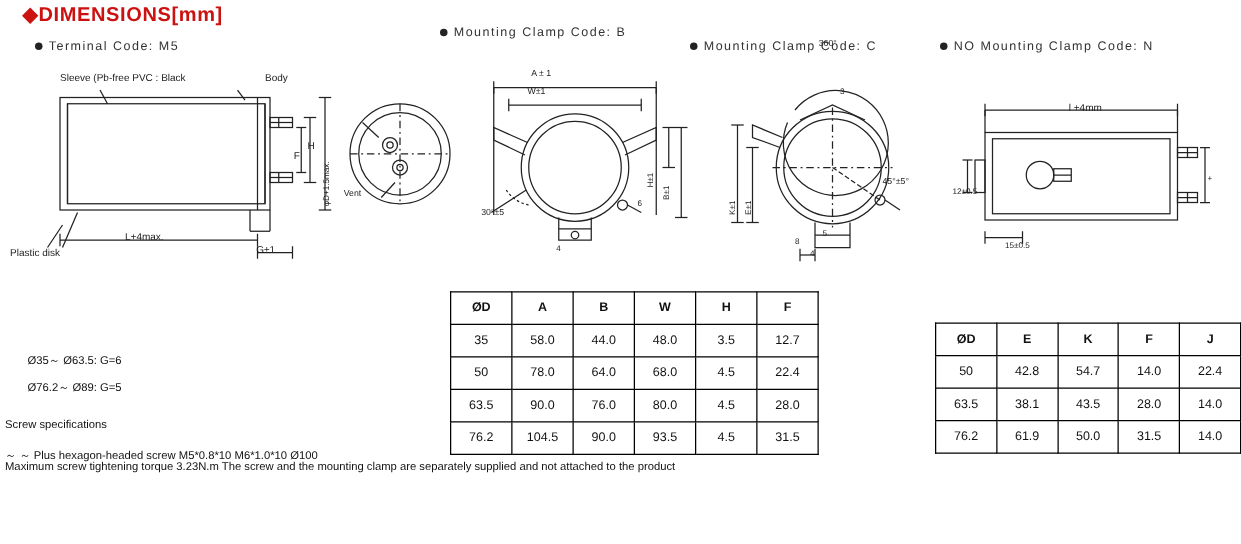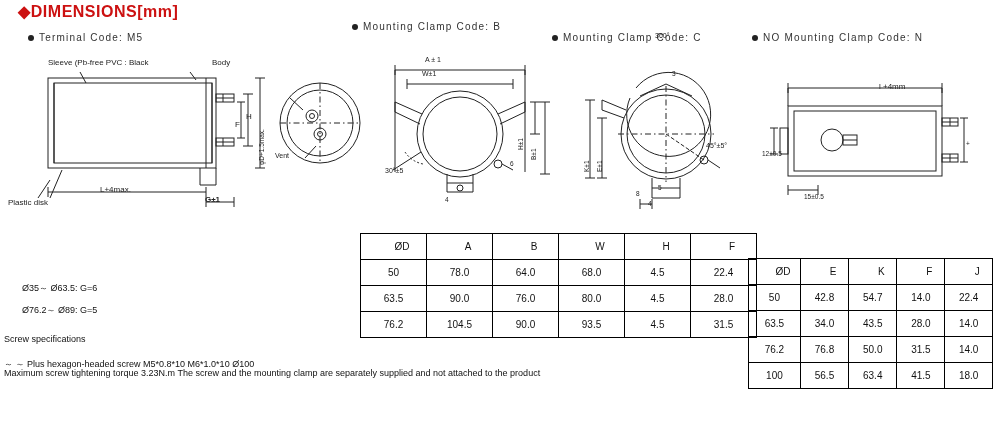--- a/index.html
+++ b/index.html
@@ -35,21 +35,21 @@
     font-size:10px;
     color:#111;
   }
   table.dim th, table.dim td{
     border:1px solid #000;
     width:48px;height:25px;
     text-align:center;
     font-weight:normal;
     padding:0;
   }
-  table.dim th{font-weight:normal;padding-left:17px;}
+  table.dim th{font-weight:bold;}
   .rot90{
     transform:rotate(-90deg);
     transform-origin:left top;
   }
 </style>
 </head>
 <body>
 
 <div class="abs" id="title">◆DIMENSIONS[mm]</div>
 
@@ -127,21 +127,21 @@
     <line x1="300" y1="33" x2="300" y2="113" stroke-dasharray="6,3,1.5,3"></line>
     <line x1="260" y1="73" x2="340" y2="73" stroke-dasharray="6,3,1.5,3"></line>
   </g>
 </svg>
 </div>
 <div class="abs lbl" style="left:48px;top:58px;text-align:right;">Sleeve (Pb-free PVC : Black</div>
 <div class="abs lbl" style="left:212px;top:58px;">Body</div>
 <div class="abs lbl" style="left:8px;top:198px;">Plastic disk</div>
 <div class="abs lbl-sm" style="left:275px;top:152px;">Vent</div>
 <div class="abs lbl" style="left:100px;top:185px;">L+4max.</div>
-<div class="abs lbl" style="left:205px;top:195px;font-weight:bold;">G±1</div>
+<div class="abs lbl" style="left:205px;top:195px;">G±1</div>
 <div class="abs lbl" style="left:246px;top:112px;">H</div>
 <div class="abs lbl" style="left:235px;top:120px;">F</div>
 <div class="abs lbl-xs rot90" style="left:258px;top:165px;">φD+1.5max.</div>
 
 <div class="abs" style="left:375px;top:52px;">
 <svg width="180" height="160" viewBox="0 0 180 160">
   <g fill="none" stroke="#222" stroke-width="1">
 
     <line x1="20" y1="18" x2="150" y2="18"></line>
     <line x1="20" y1="13" x2="20" y2="23"></line>
@@ -268,21 +268,21 @@
     <line x1="18" y1="132" x2="48" y2="132"></line>
     <line x1="18" y1="127" x2="18" y2="137"></line>
     <line x1="48" y1="127" x2="48" y2="137"></line>
 
     <line x1="4" y1="70" x2="4" y2="96"></line>
     <line x1="0" y1="70" x2="8" y2="70"></line>
     <line x1="0" y1="96" x2="8" y2="96"></line>
   </g>
 </svg>
 </div>
-<div class="abs lbl" style="left:879px;top:82px;">l +4mm</div>
+<div class="abs lbl" style="left:855px;top:82px;">l +4mm</div>
 <div class="abs lbl-xs" style="left:762px;top:150px;">12±0.5</div>
 <div class="abs lbl-xs" style="left:804px;top:193px;">15±0.5</div>
 <div class="abs lbl-xs" style="left:966px;top:140px;">+</div>
 
 <div class="abs note" style="left:22px;top:282px;">Ø35～ Ø63.5: G=6</div>
 <div class="abs note" style="left:22px;top:304px;">Ø76.2～ Ø89: G=5</div>
 <div class="abs note" style="left:4px;top:334px;">Screw specifications</div>
 <div class="abs note" style="left:4px;top:358px;">～ ～ Plus hexagon-headed screw M5*0.8*10 M6*1.0*10 Ø100</div>
 <div class="abs note" style="left:4px;top:368px;">Maximum screw tightening torque 3.23N.m  The screw and the mounting clamp are separately supplied and not attached to the product</div>
 
@@ -293,20 +293,28 @@
           <th>ØD</th>
           <th>A</th>
           <th>B</th>
           <th>W</th>
           <th>H</th>
           <th>F</th>
         </tr>
     </thead>
     <tbody>
         <tr>
+          <td>35</td>
+          <td>58.0</td>
+          <td>44.0</td>
+          <td>48.0</td>
+          <td>3.5</td>
+          <td>12.7</td>
+        </tr>
+        <tr>
           <td>50</td>
           <td>78.0</td>
           <td>64.0</td>
           <td>68.0</td>
           <td>4.5</td>
           <td>22.4</td>
         </tr>
         <tr>
           <td>63.5</td>
           <td>90.0</td>
@@ -341,34 +349,27 @@
     <tbody>
         <tr>
           <td>50</td>
           <td>42.8</td>
           <td>54.7</td>
           <td>14.0</td>
           <td>22.4</td>
         </tr>
         <tr>
           <td>63.5</td>
-          <td>34.0</td>
+          <td>38.1</td>
           <td>43.5</td>
           <td>28.0</td>
           <td>14.0</td>
         </tr>
         <tr>
           <td>76.2</td>
-          <td>76.8</td>
+          <td>61.9</td>
           <td>50.0</td>
           <td>31.5</td>
           <td>14.0</td>
         </tr>
-        <tr>
-          <td>100</td>
-          <td>56.5</td>
-          <td>63.4</td>
-          <td>41.5</td>
-          <td>18.0</td>
-        </tr>
       </tbody>
   </table>
 </div>
 
 </body></html>

